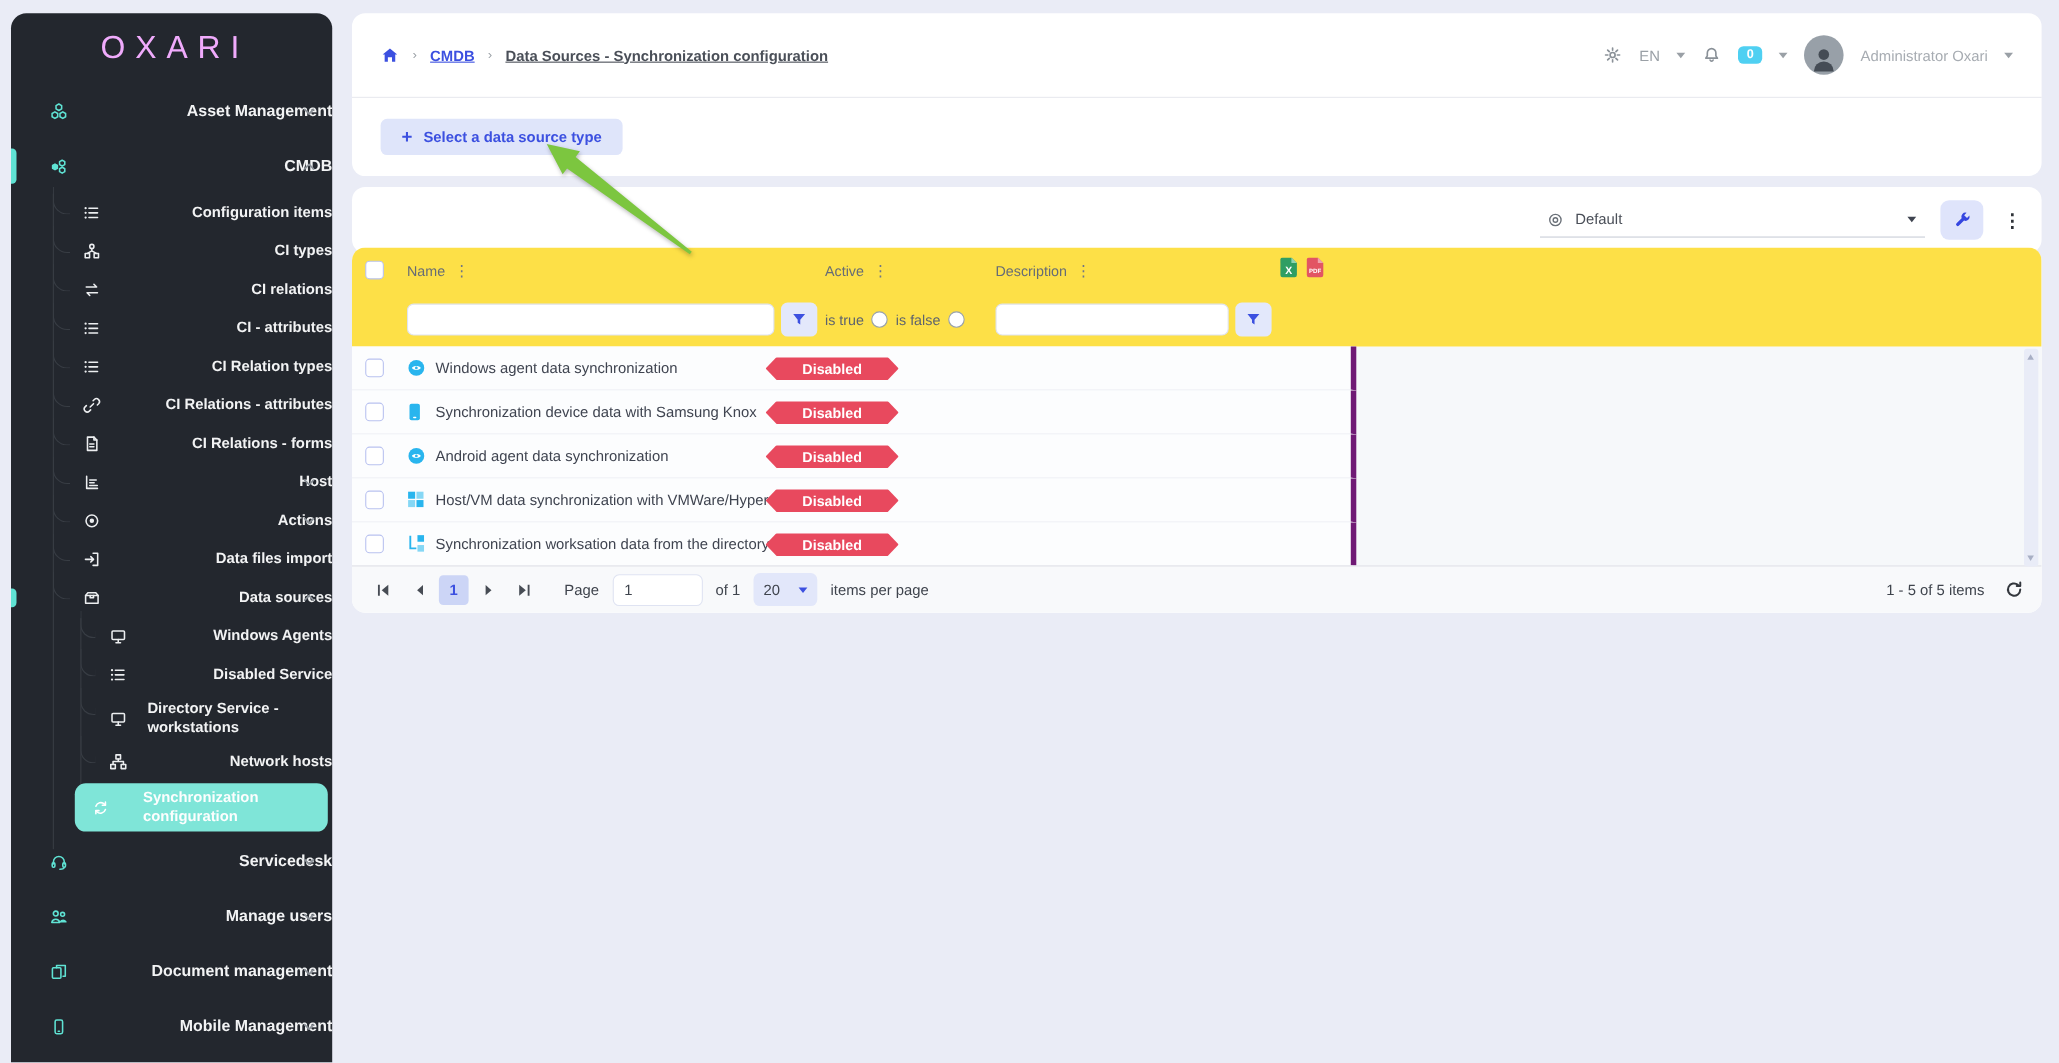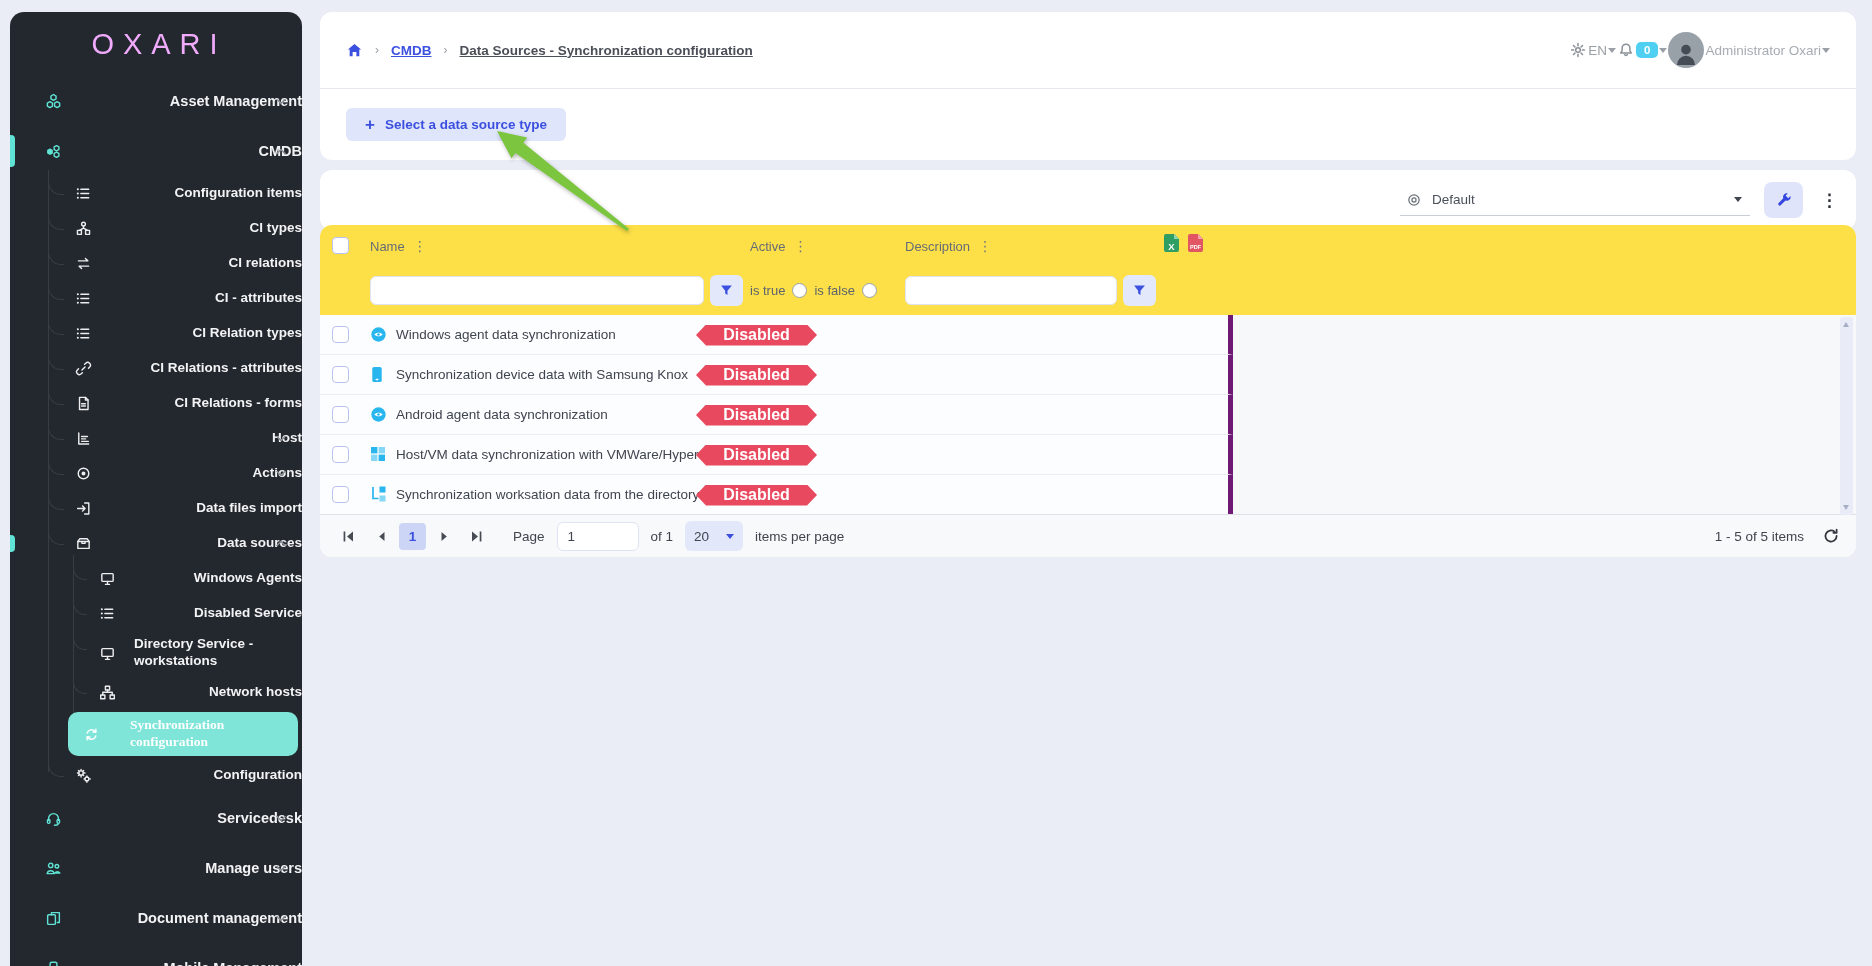--- a/index.html
+++ b/index.html
@@ -12,41 +12,41 @@
   .s-nav{position:relative;}
   .tree-v1{position:absolute;left:38px;top:100px;height:596px;border-left:1px solid #383d44;}
   .tree-v2{position:absolute;left:63px;top:486px;height:180px;border-left:1px solid #383d44;}
   .s-item{display:flex;align-items:center;position:relative;cursor:pointer;justify-content:space-between;}
   .s-item.l0{height:50px;padding-left:30px;font-size:14.5px;font-weight:700;}
   .s-item.l1{height:35px;padding-left:62px;font-size:13.5px;font-weight:600;}
   .s-item.l2{height:35px;padding-left:86px;font-size:13.5px;font-weight:600;}
   .s-item.tall{height:44px;}
   .s-item.l1::before{content:'';position:absolute;left:38px;top:-6px;width:15px;height:24px;border-left:1px solid #383d44;border-bottom:1px solid #383d44;border-bottom-left-radius:13px;}
   .s-item.l2::before{content:'';position:absolute;left:63px;top:-6px;width:13px;height:24px;border-left:1px solid #383d44;border-bottom:1px solid #383d44;border-bottom-left-radius:12px;}
-  .s-item.selected{background:#7fe5d8;border-radius:10px;margin:2px 4px 2px 58px;padding-left:12px;height:44px;color:#fdfefe;font-family:Liberation Serif, serif;}
+  .s-item.selected{background:#7fe5d8;border-radius:10px;margin:2px 4px 2px 58px;padding-left:12px;height:44px;color:#fdfefe;}
   .s-item.selected::before{display:none;}
   .s-icon{display:inline-flex;width:22px;margin-right:16px;justify-content:center;flex:none;color:#eceef0;}
   .l0 .s-icon{color:#5fe3d4;width:26px;margin-right:16px;}
   .selected .s-icon{color:#fff;}
   .s-label{line-height:1.25;max-width:168px;}
   .s-chev{position:absolute;right:16px;color:#8a9097;display:inline-flex;}
   .active-bar{position:absolute;left:0;top:9px;bottom:9px;width:5px;background:#5fe3d4;border-radius:0 4px 4px 0;}
 
   
   .panel{position:absolute;left:320px;width:1536px;background:#fff;border-radius:12px;}
   .panel-top{top:12px;height:148px;}
   .crumb-row{height:76px;display:flex;align-items:center;justify-content:space-between;padding:0 26px;}
   .h-divider{border-top:1px solid #e8e9ef;margin:0;}
   .button-row{height:70px;display:flex;align-items:center;padding-left:26px;}
   .breadcrumb{display:flex;align-items:center;gap:12px;font-size:13.5px;font-weight:700;}
   .crumb-sep{color:#9aa0a6;font-size:12px;font-weight:400;}
   .crumb-link{color:#3c50e0;text-decoration:underline;cursor:pointer;}
   .crumb-current{color:#4a4f58;text-decoration:underline;cursor:pointer;}
   .home{color:#3c50e0;display:inline-flex;cursor:pointer;}
-  .header-right{display:flex;align-items:center;gap:1px;color:#9aa0a6;font-size:13.5px;}
+  .header-right{display:flex;align-items:center;gap:15px;color:#9aa0a6;font-size:13.5px;}
   .hdr-ic{display:inline-flex;color:#8a9198;cursor:pointer;}
   .tri{width:0;height:0;border-left:4.5px solid transparent;border-right:4.5px solid transparent;border-top:5.5px solid #9aa0a6;display:inline-block;}
   .notif-badge{background:#4fd0f2;color:#fff;font-size:11.5px;font-weight:700;border-radius:5px;padding:2px 8px;cursor:pointer;}
   .avatar{width:36px;height:36px;border-radius:50%;background:#98a0a8;overflow:hidden;display:flex;align-items:flex-end;justify-content:center;cursor:pointer;}
   .user-name{color:#a7acb2;}
   .add-btn{display:flex;align-items:center;gap:10px;background:#dfe5fa;color:#3c50e0;border:none;border-radius:6px;height:33px;padding:0 19px;font-size:13.5px;font-weight:600;font-family:inherit;cursor:pointer;}
   .add-btn .plus{font-size:17px;font-weight:700;line-height:1;}
 
   .toolbar{top:170px;height:60px;display:flex;align-items:center;justify-content:flex-end;gap:14px;padding-right:14px;box-sizing:border-box;}
   .view-select{width:338px;height:30px;display:flex;align-items:center;gap:10px;border-bottom:1px solid #c9cdd8;color:#4a4f58;font-size:13.5px;padding:0 6px;position:relative;cursor:pointer;}
@@ -67,21 +67,21 @@
   .radio-group{position:absolute;left:430px;top:16px;display:flex;align-items:center;gap:7px;color:#5d636e;font-size:13px;}
   .radio{width:15px;height:15px;border:1.6px solid #98a1ab;border-radius:50%;background:#fff;display:inline-block;cursor:pointer;box-sizing:border-box;}
   .export-icons{position:absolute;right:652px;top:9px;display:flex;gap:7px;align-items:center;}
   .export-icons span{display:inline-flex;cursor:pointer;}
 
   .tbody{background:#f6f8fa;height:200px;}
   .t-row{width:913px;height:40px;background:#fcfdfe;border-bottom:1px solid #edeef3;border-right:5px solid #701a75;position:relative;box-sizing:border-box;}
   .t-row .cbx{position:absolute;left:12px;top:11px;}
   .row-icon{position:absolute;left:50px;top:11px;display:inline-flex;}
   .row-name{position:absolute;left:76px;top:12px;font-size:13.5px;color:#3f4450;}
-  .badge{position:absolute;left:376px;top:9.5px;width:121px;height:21px;background:#e8495e;color:#fff;font-size:16px;font-weight:700;display:flex;align-items:center;justify-content:center;clip-path:polygon(10px 0,calc(100% - 10px) 0,100% 50%,calc(100% - 10px) 100%,10px 100%,0 50%);}
+  .badge{position:absolute;left:376px;top:9.5px;width:121px;height:21px;background:#e8495e;color:#fff;font-size:13px;font-weight:700;display:flex;align-items:center;justify-content:center;clip-path:polygon(10px 0,calc(100% - 10px) 0,100% 50%,calc(100% - 10px) 100%,10px 100%,0 50%);}
 
   .pager{position:absolute;left:0;right:0;bottom:0;height:42px;background:#f8f9fb;border-top:1px solid #dfe1e8;display:flex;align-items:center;padding:0 16px;font-size:13.5px;color:#3f444d;}
   .pg-btn{display:inline-flex;align-items:center;justify-content:center;background:none;border:none;color:#474c54;cursor:pointer;width:24px;height:24px;padding:0;}
   .pg-current{width:27px;height:27px;background:#ccd5f6;color:#3c50e0;border-radius:4px;display:flex;align-items:center;justify-content:center;font-weight:600;margin:0 6px;cursor:pointer;}
   .pg-gap{margin-left:9px;}
   .page-input{width:82px;height:29px;border:1px solid #dfe3f2;border-radius:6px;background:#fff;margin:0 12px;font-family:inherit;font-size:13.5px;padding:0 10px;color:#3f444d;outline:none;box-sizing:border-box;}
   .size-select{width:58px;height:30px;background:#e2e7fa;border-radius:6px;display:flex;align-items:center;justify-content:space-between;padding:0 9px;margin:0 12px;cursor:pointer;box-sizing:border-box;}
   .size-select .tri{border-top-color:#3c50e0;}
   .pager-right{margin-left:auto;display:flex;align-items:center;gap:18px;}
   .refresh{display:inline-flex;color:#33373d;cursor:pointer;}
@@ -292,31 +292,20 @@
   </div>
           <div class="s-item l2 selected">
     <span class="s-icon">
               <svg viewBox="0 0 18 18" width="17" height="17" fill="none" stroke="currentColor" stroke-width="1.5" stroke-linecap="round" stroke-linejoin="round">
                 <path d="M4.4 7.4a5 5 0 0 1 8.2-2.1l1 1"></path>
                 <path d="M13.6 3.4v3h-3M13.6 10.6a5 5 0 0 1-8.2 2.1l-1-1"></path>
                 <path d="M4.4 14.6v-3h3"></path>
               </svg>
             </span>
     <span class="s-label">Synchronization configuration</span>
-  </div>
-          <div class="s-item l1">
-    <span class="s-icon">
-              <svg viewBox="0 0 18 18" width="17" height="17" fill="none" stroke="currentColor" stroke-width="1.5" stroke-linecap="round" stroke-linejoin="round">
-                <circle cx="6.4" cy="6.4" r="2.3"></circle>
-                <path d="M6.4 2.6v1.1M6.4 9.5v1.1M2.6 6.4h1.1M9.5 6.4h1.1M3.7 3.7l.8.8M8.3 8.3l.8.8M9.1 3.7l-.8.8M4.5 8.3l-.8.8"></path>
-                <circle cx="12.6" cy="12.6" r="2"></circle>
-                <path d="M12.6 9.5v1M12.6 15.2v1M9.5 12.6h1M15.2 12.6h1"></path>
-              </svg>
-            </span>
-    <span class="s-label">Configuration</span>
   </div>
           <div class="s-item l0">
     <span class="s-icon">
               <svg viewBox="0 0 18 18" width="17" height="17" fill="none" stroke="currentColor" stroke-width="1.5" stroke-linecap="round" stroke-linejoin="round">
                 <path d="M3.8 11V9a5.2 5.2 0 0 1 10.4 0v2"></path>
                 <rect x="2.6" y="10" width="2.6" height="4.2" rx="1.1"></rect>
                 <rect x="12.8" y="10" width="2.6" height="4.2" rx="1.1"></rect>
                 <path d="M14.1 14.2c0 1.4-2.2 1.9-4.1 1.9"></path>
               </svg>
             </span>

